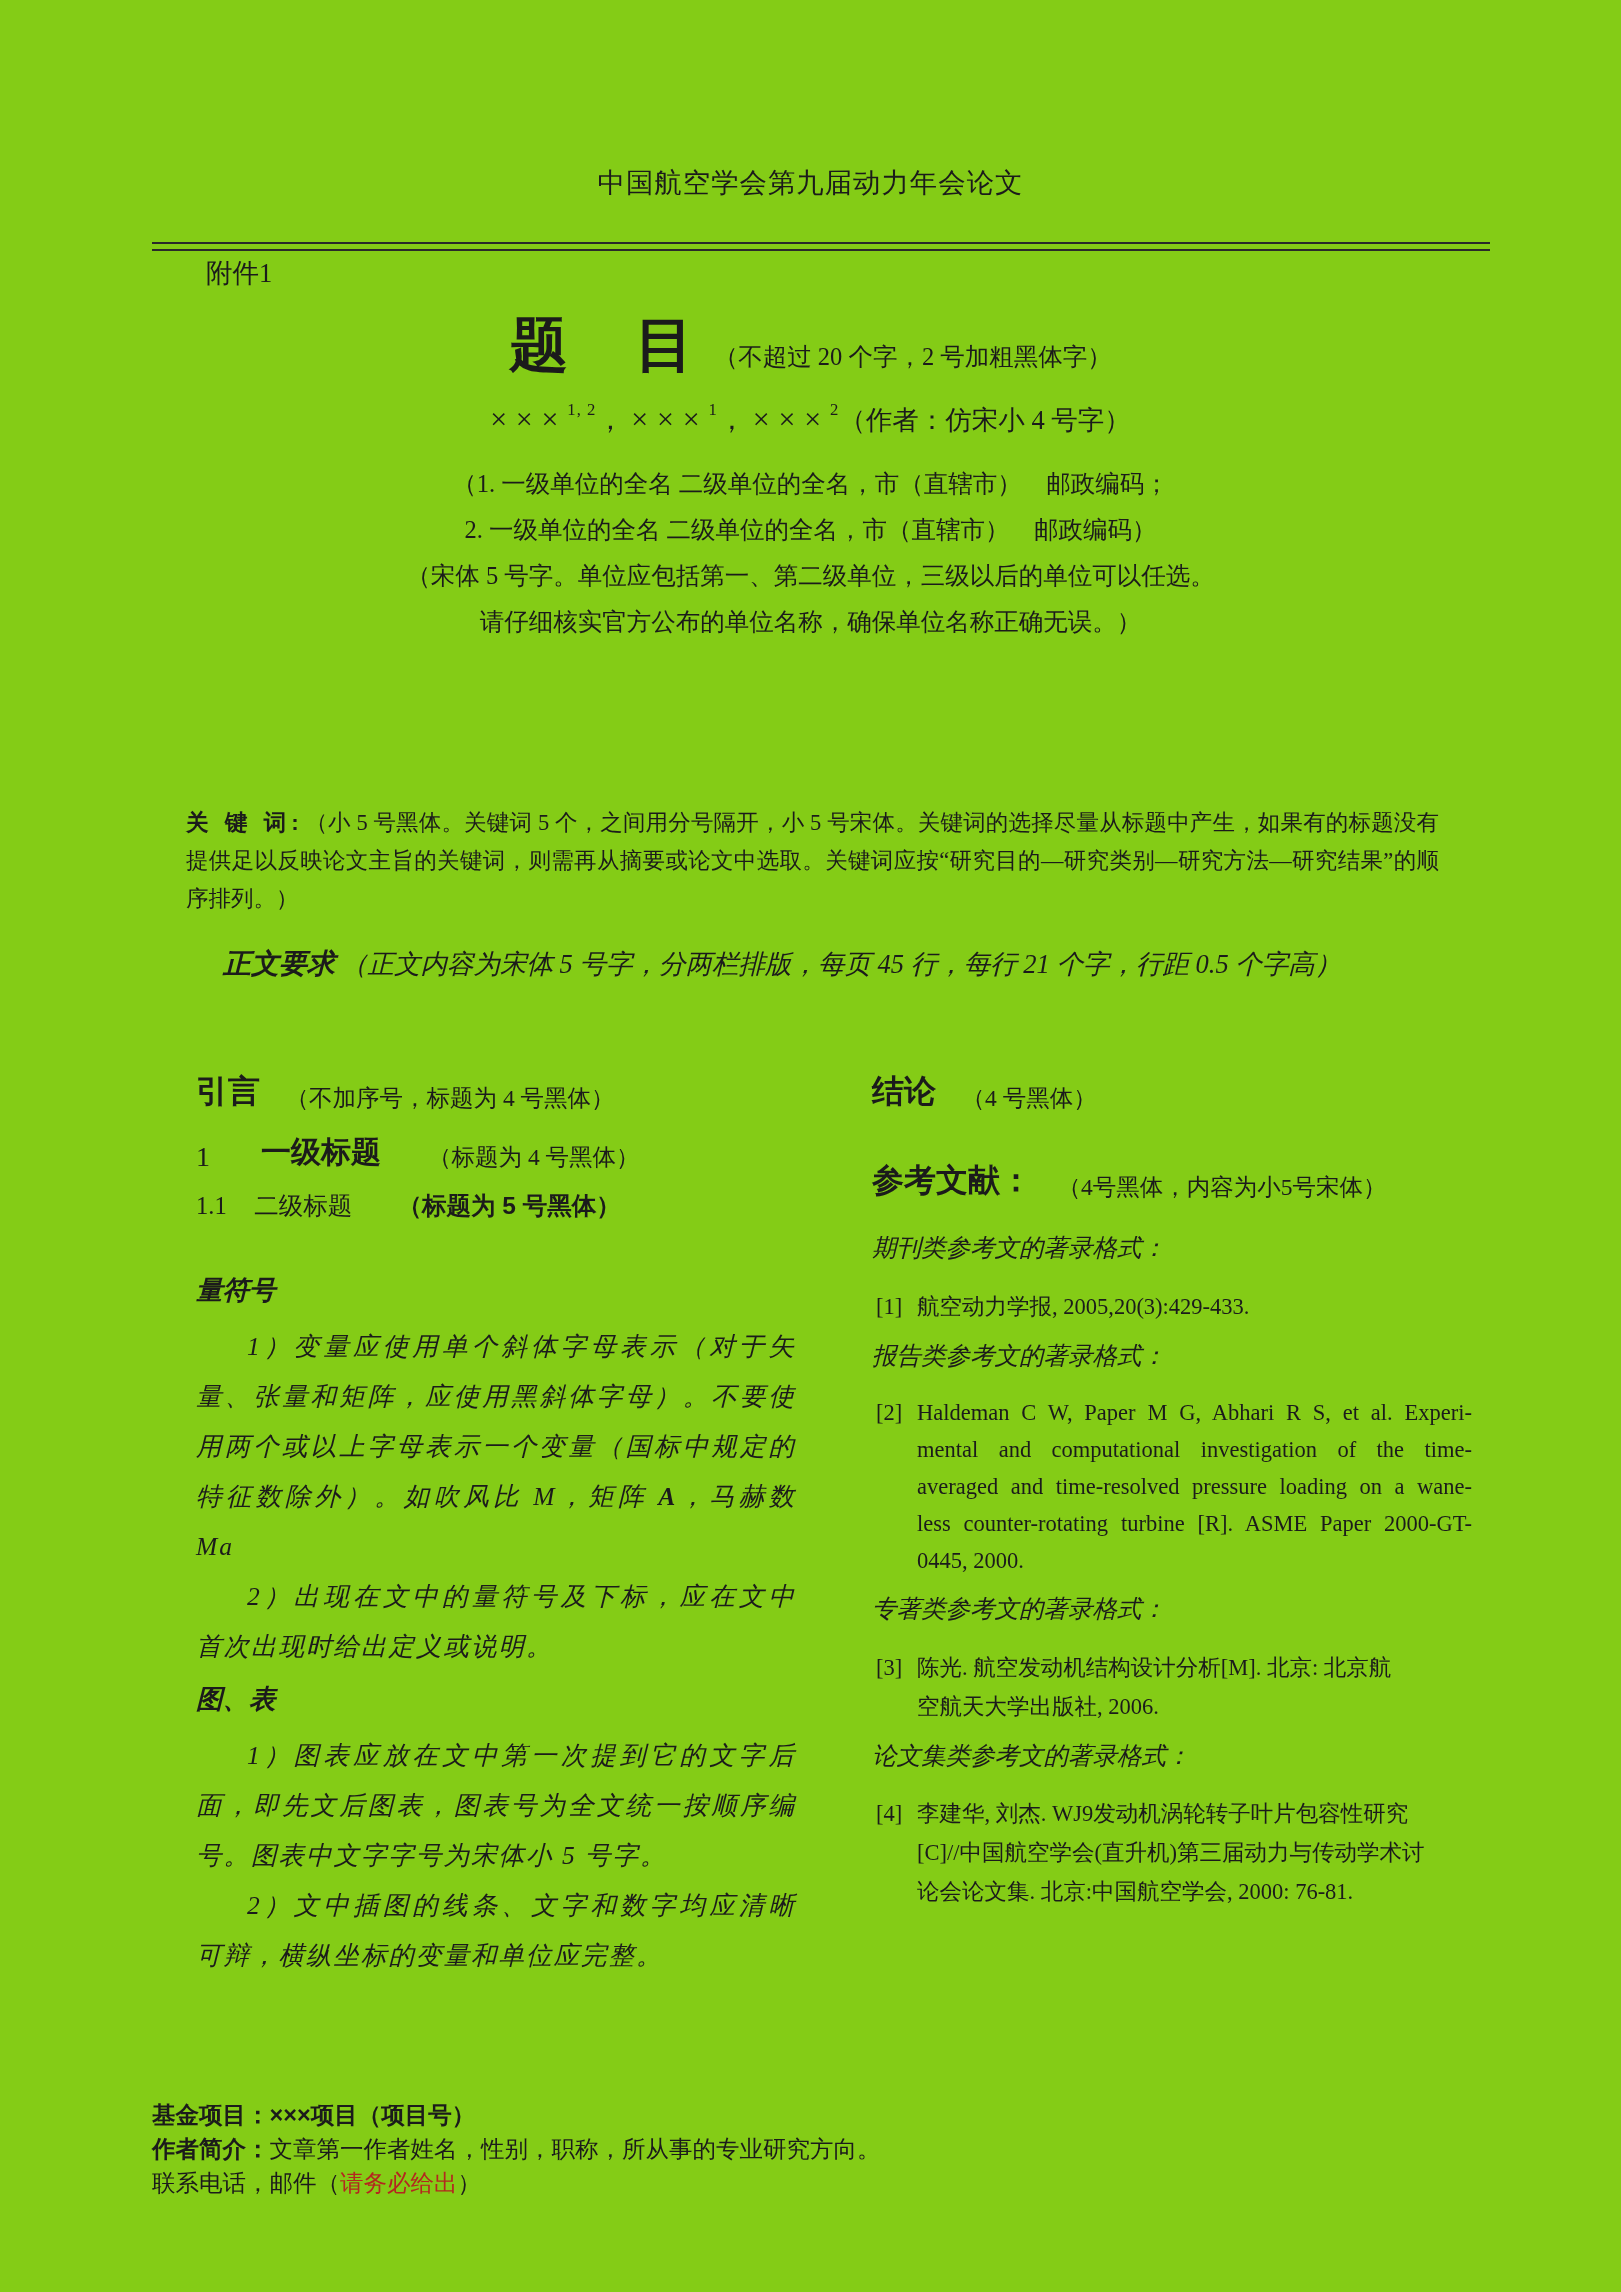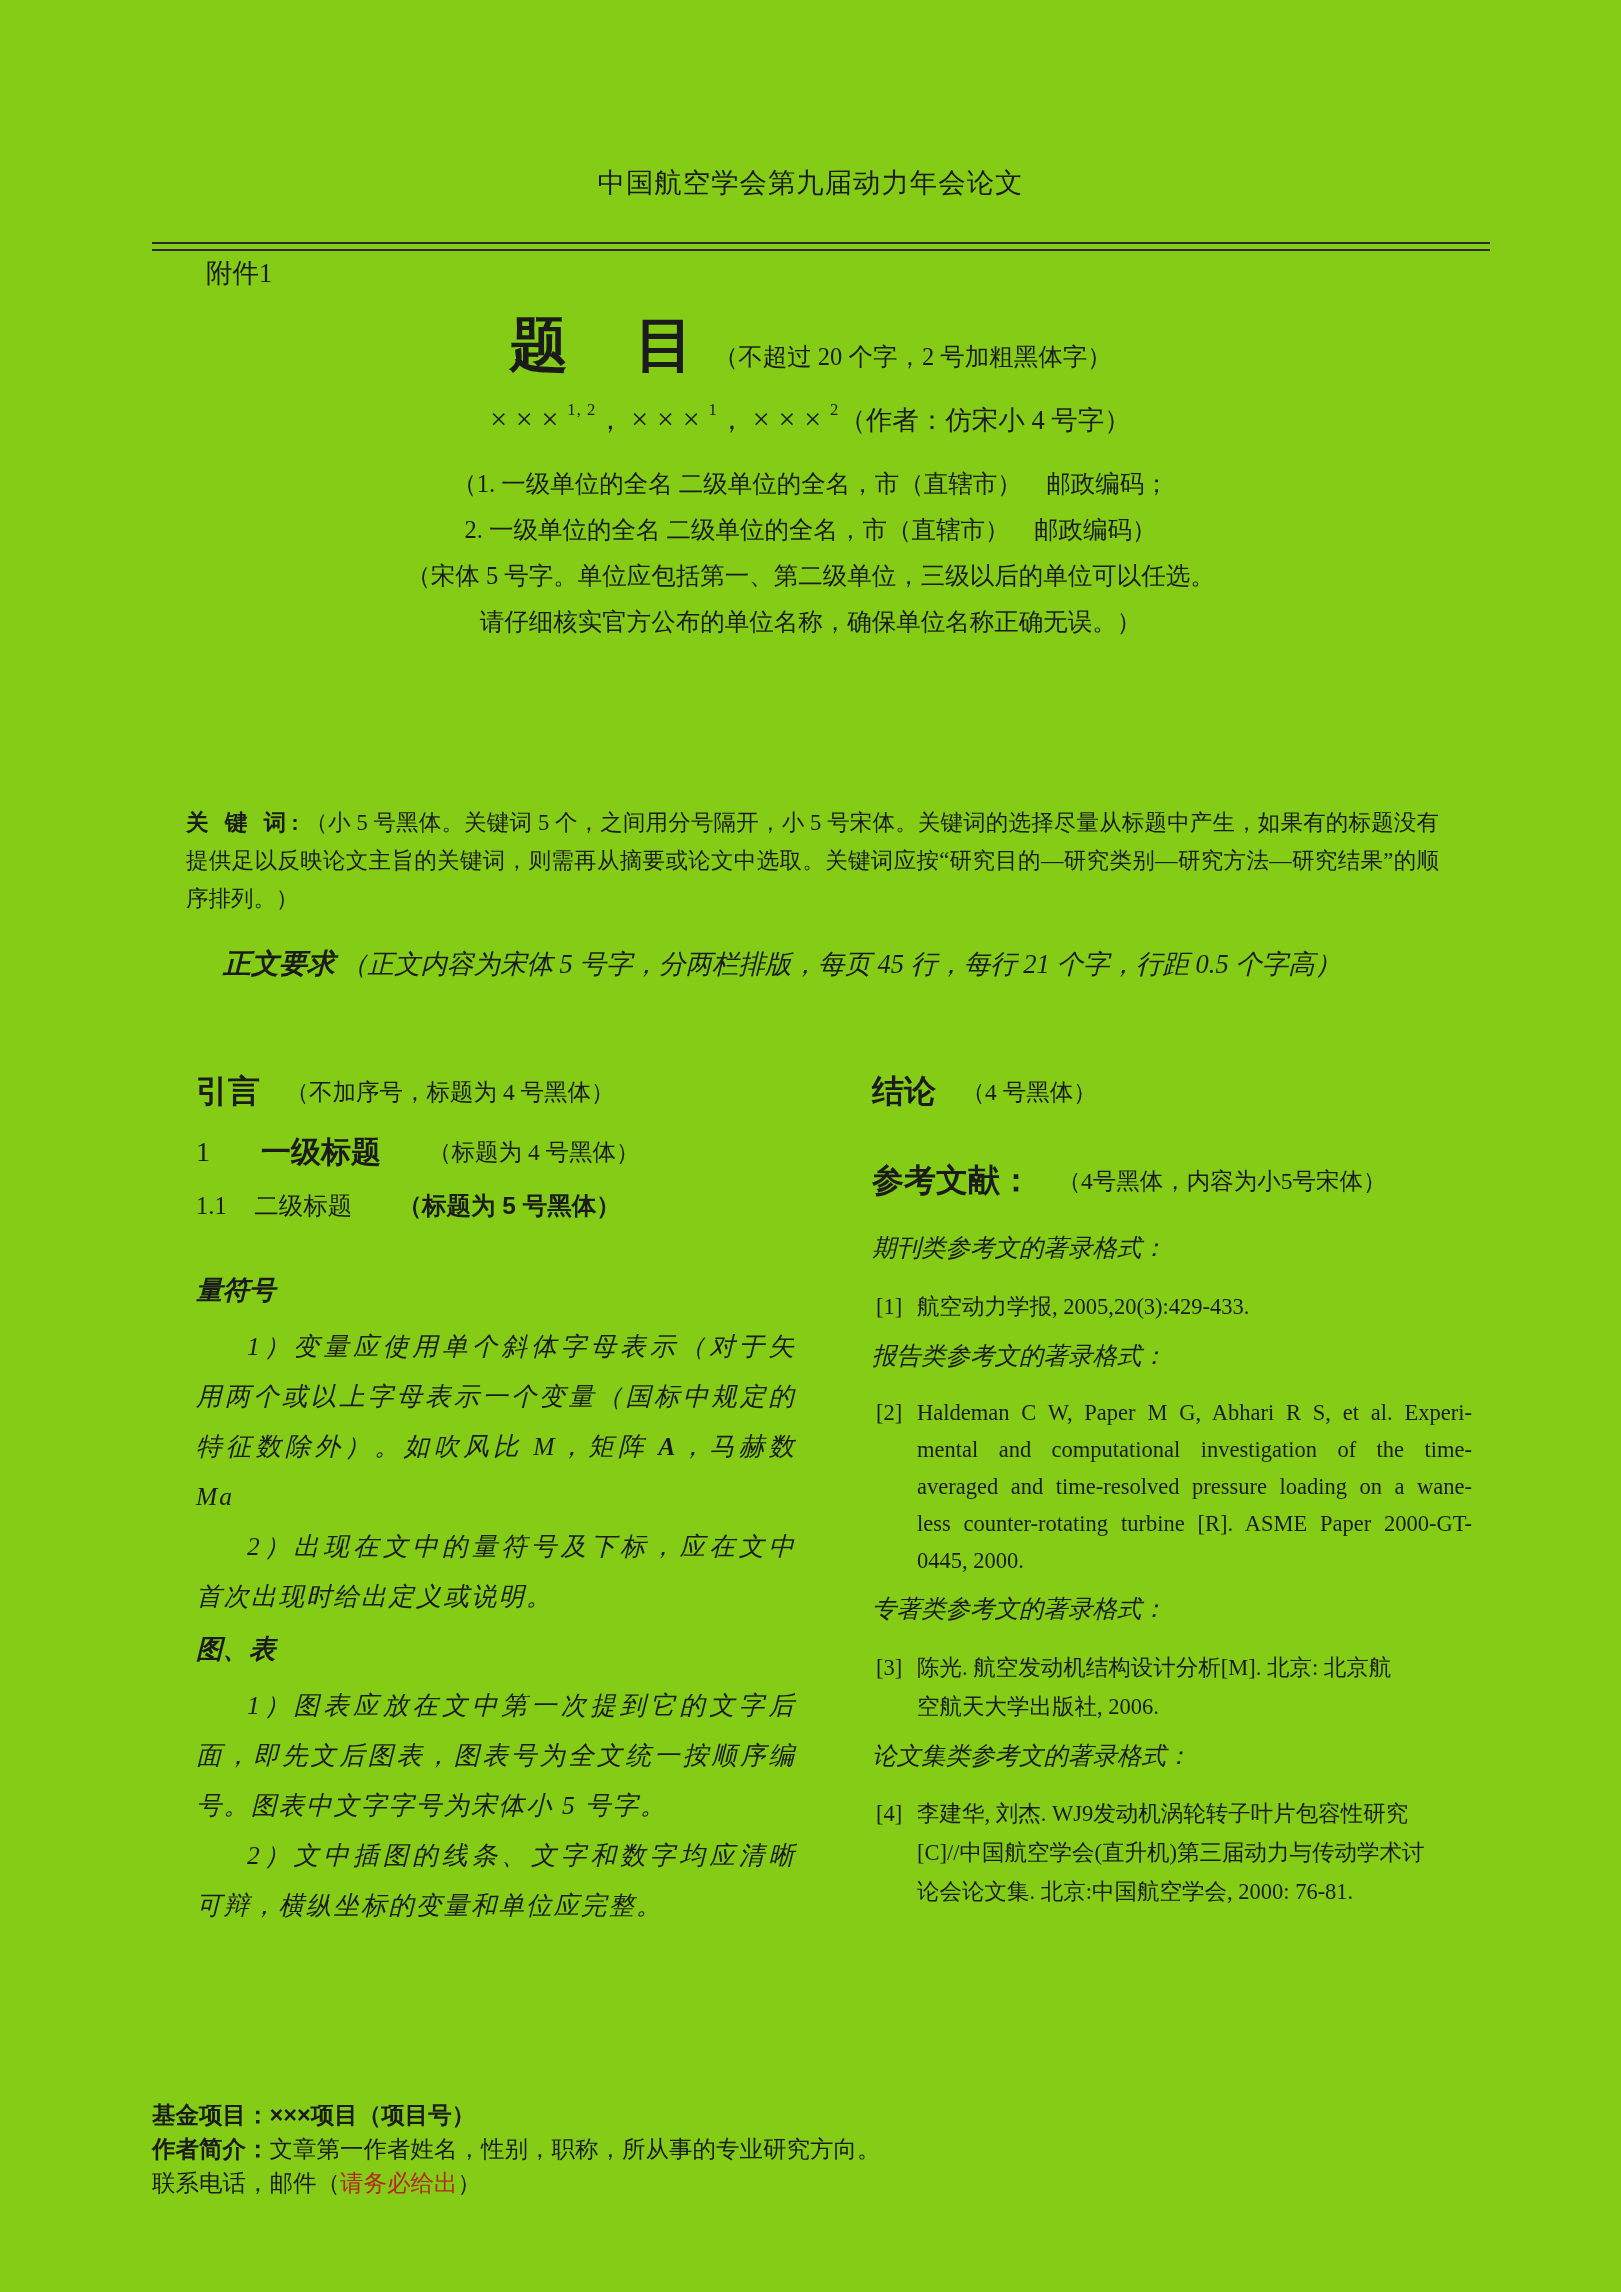--- a/index.html
+++ b/index.html
@@ -31,21 +31,21 @@
   .abstract{top:680px;}
   .keywords{top:804px;}
   
   .body-req{top:945px;left:223px;display:flex;align-items:baseline;gap:5.9px;}
   .body-req-label{font-weight:bold;font-style:italic;font-size:28px;}
   .body-req-note{font-style:italic;font-size:26.5px;}
   
   .col{top:1070px;width:600px;}
   .col-left{left:196px;}
   .col-right{left:872px;}
-  .col-h{display:flex;align-items:center;gap:25.5px;}
+  .col-h{display:flex;align-items:flex-end;gap:25.5px;}
   .col-h .hei{font-family:"Liberation Sans","DejaVu Sans",sans-serif;font-weight:bold;font-size:32px;}
   .h-note{font-size:23.5px;}
   .h-intro{margin-bottom:17.6px;}
   .h1-row{margin-bottom:16.7px;}
   .h1-row .num{font-size:28px;margin-right:25.5px;}
   .h1-row .hei1{font-family:"Liberation Sans","DejaVu Sans",sans-serif;font-weight:bold;font-size:30px;margin-right:21.6px;}
   .h2-row{margin-bottom:49px;font-size:24.5px;}
   .h2-row .num{margin-right:21.6px;}
   .h2-row .t{margin-right:39px;}
   .h2-row .hei2{font-family:"Liberation Sans","DejaVu Sans",sans-serif;font-weight:bold;font-size:24.5px;}
@@ -116,20 +116,21 @@
       <span class="h-note">（标题为 4 号黑体）</span>
     </div>
     <div class="h2-row">
       <span class="num">1.1</span>
       <span class="t">二级标题</span>
       <span class="hei2">（标题为 5 号黑体）</span>
     </div>
 
     <div class="sub-heading">量符号</div>
     <div class="tline first">1）变量应使用单个斜体字母表示（对于矢</div>
+    <div class="tline">量、张量和矩阵，应使用黑斜体字母）。不要使</div>
     <div class="tline">用两个或以上字母表示一个变量（国标中规定的</div>
     <div class="tline"><span>特征数除外）。如吹风比 </span><span>M</span><span>，矩阵 </span><span class="var-b">A</span><span>，马赫数</span></div>
     <div class="tline endline">Ma</div>
     <div class="tline first">2）出现在文中的量符号及下标，应在文中</div>
     <div class="tline endline">首次出现时给出定义或说明。</div>
 
     <div class="sub-heading gap">图、表</div>
     <div class="tline first">1）图表应放在文中第一次提到它的文字后</div>
     <div class="tline">面，即先文后图表，图表号为全文统一按顺序编</div>
     <div class="tline endline">号。图表中文字字号为宋体小 5 号字。</div>

